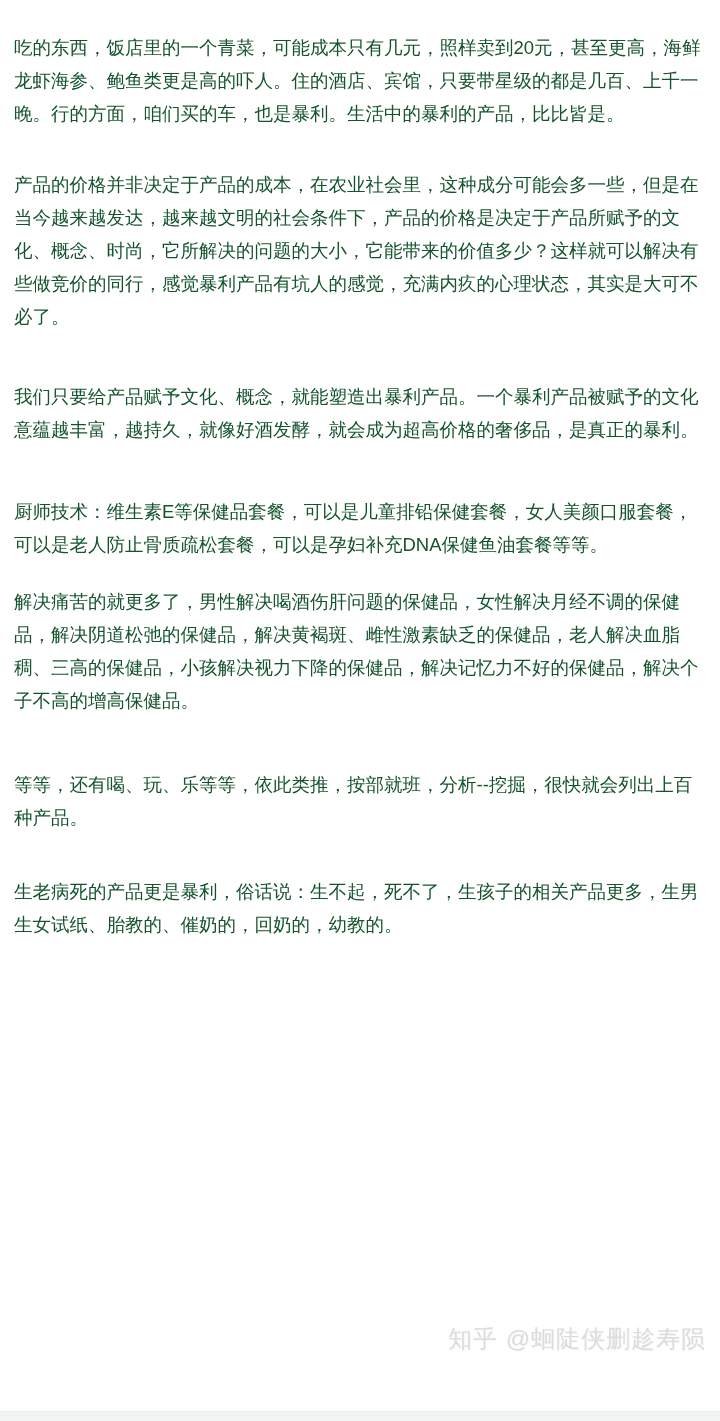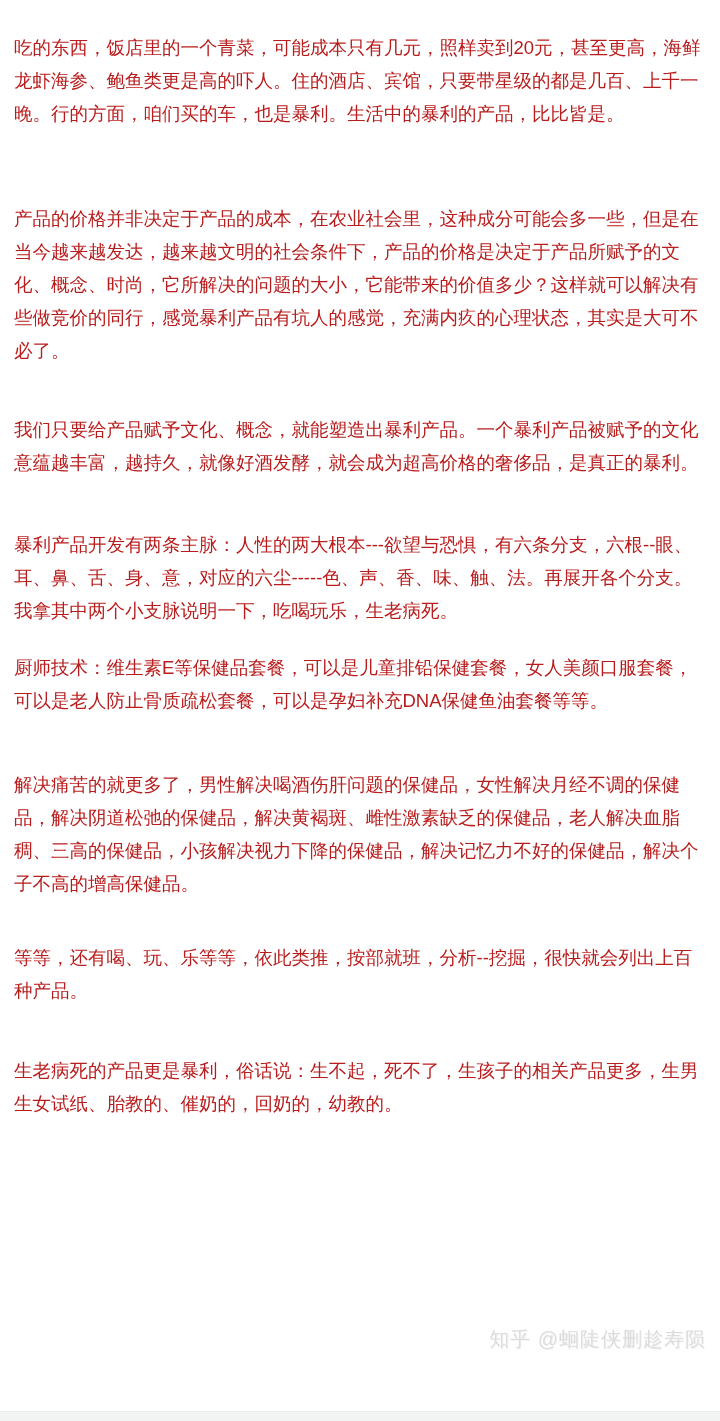--- a/index.html
+++ b/index.html
@@ -20,43 +20,43 @@
     width: 692px;
     margin: 0 auto;
     padding: 0 14px;
     box-sizing: content-box;
   }
   .content p {
     margin: 0;
     width: 692px;
     font-size: 18.5px;
     line-height: 33px;
-    color: #b91c1c;
+    color: #14532d;
     letter-spacing: 0;
     word-break: break-all;
     text-align: left;
   }
   
   .content p:nth-of-type(1)  { margin-top: 31px; }
-  .content p:nth-of-type(2)  { margin-top: 72px; }
+  .content p:nth-of-type(2)  { margin-top: 39px; font-family: Liberation Serif, serif; }
   .content p:nth-of-type(3)  { margin-top: 46px; }
   .content p:nth-of-type(4)  { margin-top: 49px; }
   .content p:nth-of-type(5)  { margin-top: 24px; }
   .content p:nth-of-type(6)  { margin-top: 51px; }
   .content p:nth-of-type(7)  { margin-top: 41px; }
   .content p:nth-of-type(8)  { margin-top: 47px; }
   .content p:nth-of-type(9)  { margin-top: 75px; }
   .content p:nth-of-type(10) { margin-top: 20px; text-align: right; }
   .content p:nth-of-type(11) { margin-top: 80px; }
 
   .watermark {
     position: absolute;
     right: 14px;
     top: 1324px;
-    font-size: 20px;
+    font-size: 24px;
     line-height: 30px;
     color: #dcdcdc;
     text-shadow: 1px 1px 0 #f6f6f6;
     letter-spacing: 1px;
     white-space: nowrap;
     user-select: none;
   }
   .footer-strip {
     position: absolute;
     left: 0;
@@ -69,21 +69,20 @@
 </style>
 </head>
 <body>
 
 <div class="page">
 
   <div class="content">
     <p>吃的东西，饭店里的一个青菜，可能成本只有几元，照样卖到20元，甚至更高，海鲜龙虾海参、鲍鱼类更是高的吓人。住的酒店、宾馆，只要带星级的都是几百、上千一晚。行的方面，咱们买的车，也是暴利。生活中的暴利的产品，比比皆是。</p>
     <p>产品的价格并非决定于产品的成本，在农业社会里，这种成分可能会多一些，但是在当今越来越发达，越来越文明的社会条件下，产品的价格是决定于产品所赋予的文化、概念、时尚，它所解决的问题的大小，它能带来的价值多少？这样就可以解决有些做竞价的同行，感觉暴利产品有坑人的感觉，充满内疚的心理状态，其实是大可不必了。</p>
     <p>我们只要给产品赋予文化、概念，就能塑造出暴利产品。一个暴利产品被赋予的文化意蕴越丰富，越持久，就像好酒发酵，就会成为超高价格的奢侈品，是真正的暴利。</p>
-    <p>暴利产品开发有两条主脉：人性的两大根本---欲望与恐惧，有六条分支，六根--眼、耳、鼻、舌、身、意，对应的六尘-----色、声、香、味、触、法。再展开各个分支。我拿其中两个小支脉说明一下，吃喝玩乐，生老病死。</p>
     <p>厨师技术：维生素E等保健品套餐，可以是儿童排铅保健套餐，女人美颜口服套餐，可以是老人防止骨质疏松套餐，可以是孕妇补充DNA保健鱼油套餐等等。</p>
     <p>解决痛苦的就更多了，男性解决喝酒伤肝问题的保健品，女性解决月经不调的保健品，解决阴道松弛的保健品，解决黄褐斑、雌性激素缺乏的保健品，老人解决血脂稠、三高的保健品，小孩解决视力下降的保健品，解决记忆力不好的保健品，解决个子不高的增高保健品。</p>
     <p>等等，还有喝、玩、乐等等，依此类推，按部就班，分析--挖掘，很快就会列出上百种产品。</p>
     <p>生老病死的产品更是暴利，俗话说：生不起，死不了，生孩子的相关产品更多，生男生女试纸、胎教的、催奶的，回奶的，幼教的。</p>
   </div>
 
   <div class="watermark">知乎 @蛔陡侠删趁寿陨</div>
 
   <div class="footer-strip"></div>
 

